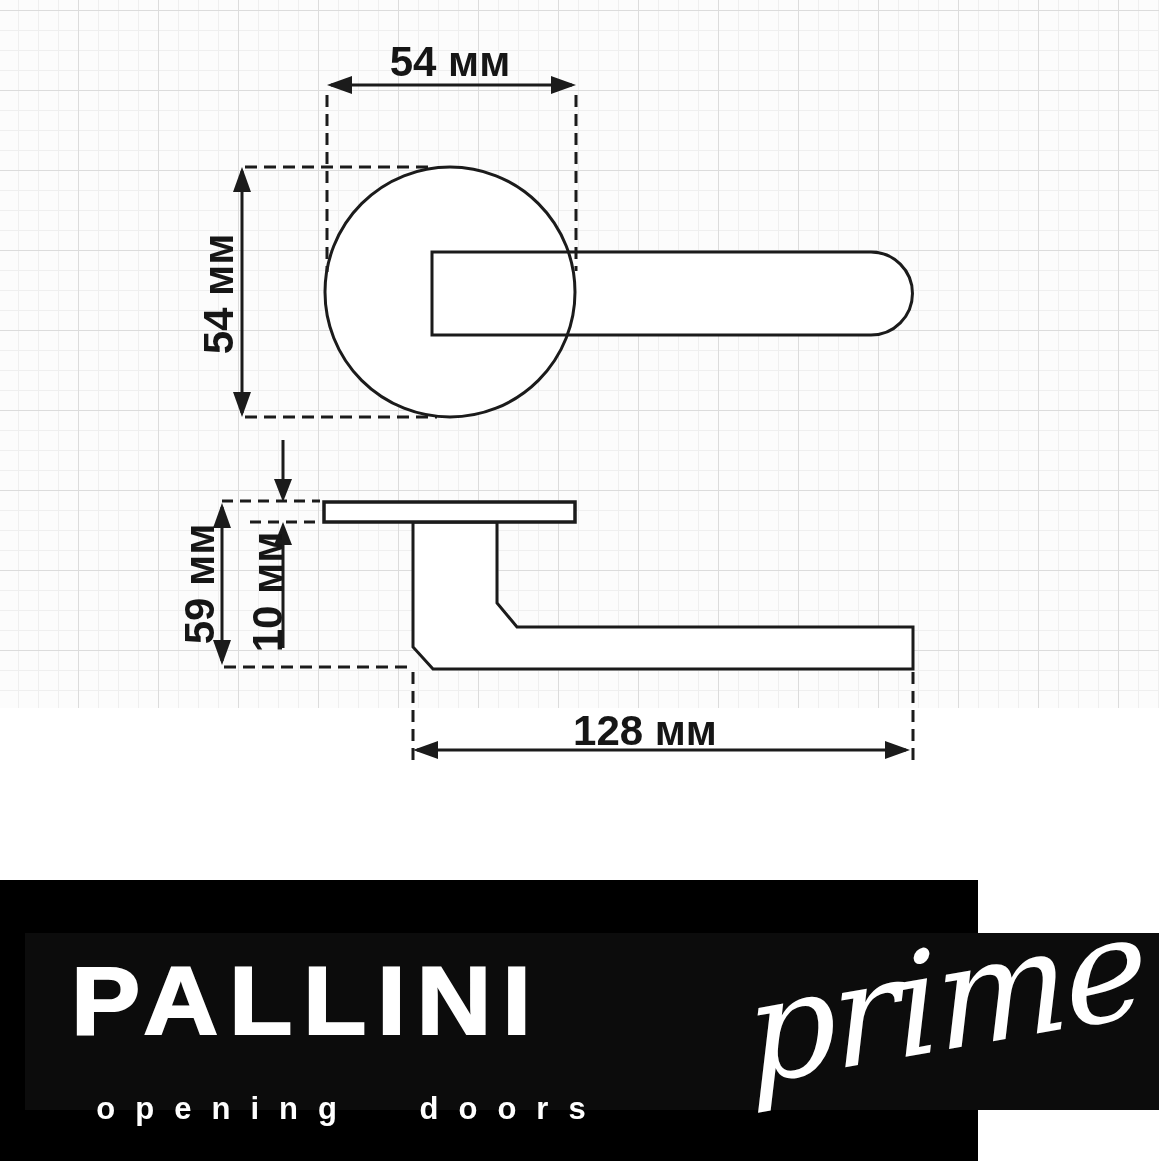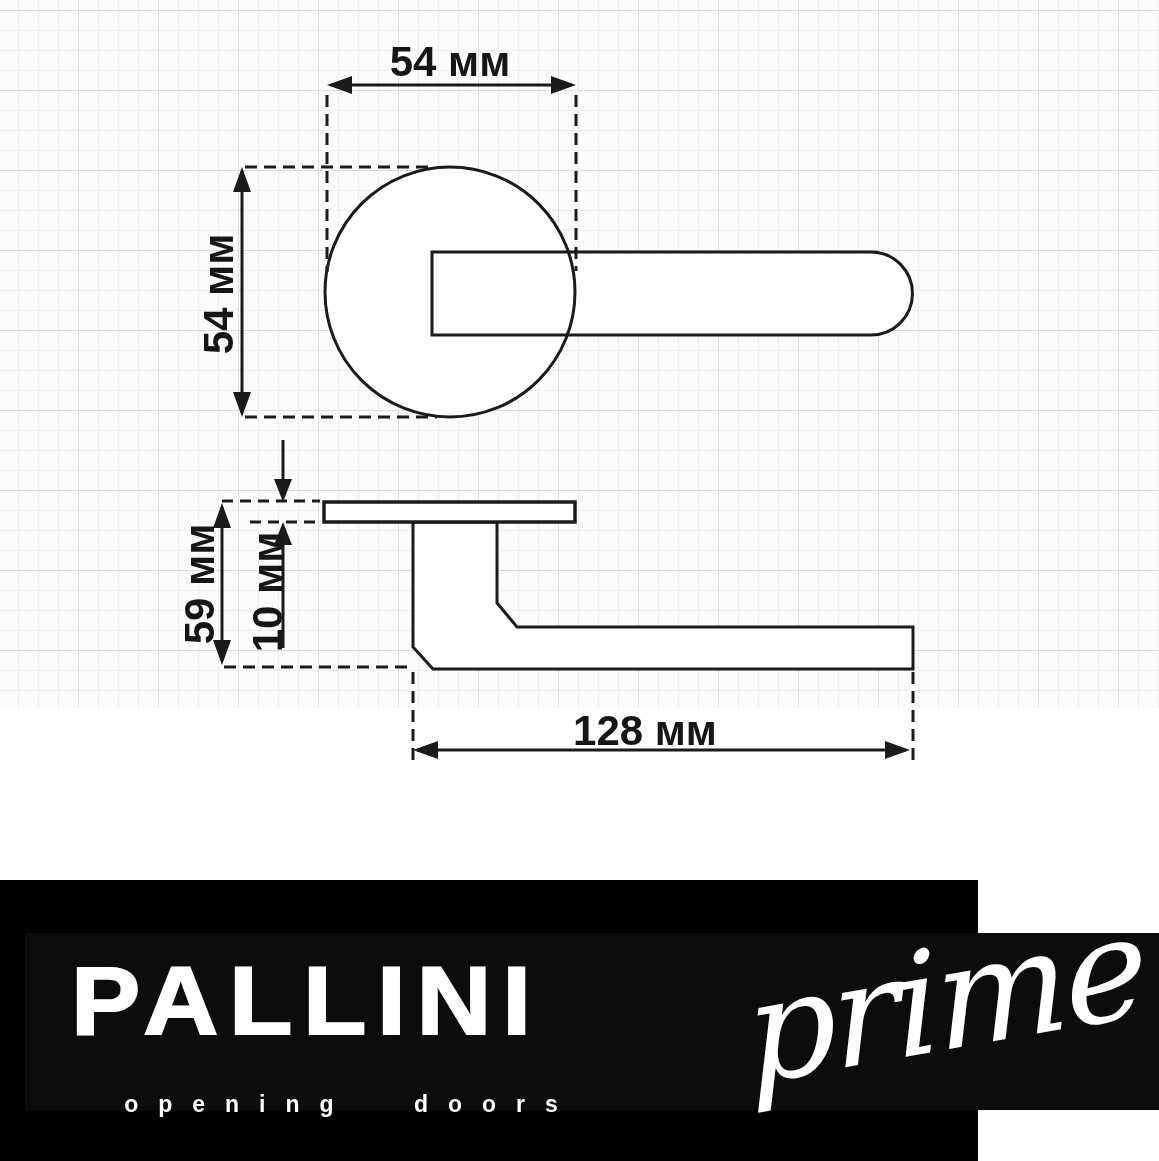--- a/index.html
+++ b/index.html
@@ -39,21 +39,21 @@
     background: #0c0c0c;
   }
   .brand-left { position: absolute; left: 71px; top: 72px; width: 580px; }
   .brand-name {
     color: #fff; font-weight: bold; font-size: 97px; line-height: 1;
     letter-spacing: 10px; white-space: nowrap;
     transform: scaleX(1.07); transform-origin: left center;
     -webkit-text-stroke: 2px #fff;
   }
   .brand-tagline {
-    color: #fff; font-weight: 600; font-size: 23px; line-height: 1;
+    color: #fff; font-weight: 600; font-size: 31px; line-height: 1;
     letter-spacing: 20px; word-spacing: 34px; white-space: nowrap;
     margin-top: 44px; text-align: center; width: 560px;
   }
   .brand-sub {
     position: absolute; left: 725px; top: 10px; width: 440px; height: 220px;
     color: #fff; font-family: "DejaVu Serif", serif; font-style: italic;
     font-size: 142px; line-height: 220px; text-align: center;
     letter-spacing: -4px; white-space: nowrap;
     transform: rotate(-10deg) skewX(-6deg);
   }

